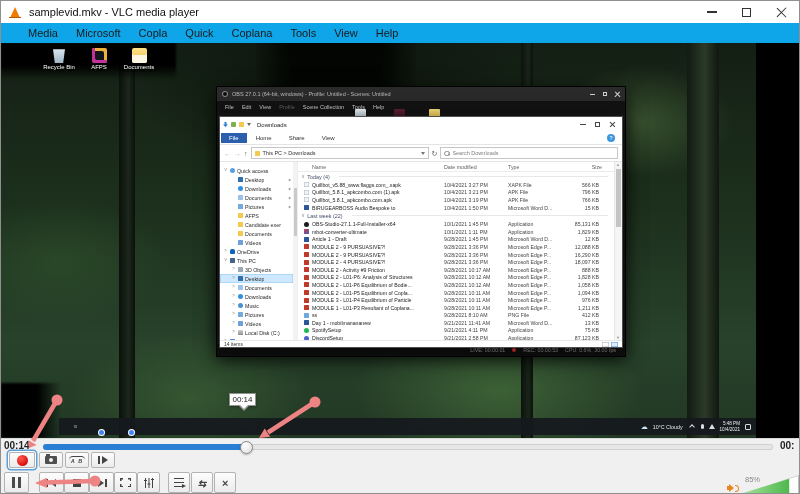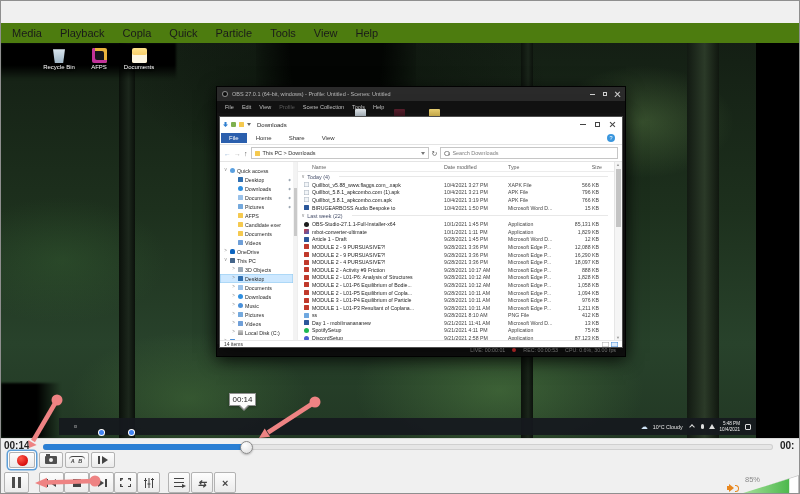--- a/index.html
+++ b/index.html
@@ -11,21 +11,21 @@
   .cone{width:0;height:0;border-left:5px solid transparent;border-right:5px solid transparent;border-bottom:11px solid #f07c00;position:relative}
   .cone::after{content:"";position:absolute;left:-6px;top:10px;width:12px;height:1.5px;background:#b45a00}
   .title-text{font-size:11px;color:#101010;margin-left:9px}
   .win-controls{position:absolute;right:0;top:0;height:22px;display:flex}
   .win-btn{width:35px;display:flex;align-items:center;justify-content:center;color:#333}
   .g-min{width:10px;height:1.5px;background:#333}
   .g-max{width:9px;height:9px;border:1.2px solid #333}
   .g-close{position:relative;width:10px;height:10px}
   .g-close::before,.g-close::after{content:"";position:absolute;left:4.4px;top:-1px;width:1.4px;height:13px;background:#333}
   .g-close::before{transform:rotate(45deg)}.g-close::after{transform:rotate(-45deg)}
-  .menubar{position:absolute;left:0;top:22px;width:100%;height:20px;background:#4d7c0f;display:flex;align-items:center;padding-left:2px}
+  .menubar{position:absolute;left:0;top:22px;width:100%;height:20px;background:#0ea5e9;display:flex;align-items:center;padding-left:18px}
   .menu-item{font-size:11px;color:#1a1a1a;padding:2px 9px}
 
   
   .video{position:absolute;left:0;top:42px;width:800px;height:395px;background:#000;overflow:hidden}
   .scene{position:absolute;left:0;top:0;width:755px;height:395px;background:
     radial-gradient(ellipse 130px 80px at 85% 20%, rgba(125,170,95,.30), transparent 70%),
     radial-gradient(ellipse 200px 110px at 66% 88%, rgba(95,150,75,.40), transparent 72%),
     radial-gradient(ellipse 170px 95px at 25% 90%, rgba(80,130,65,.38), transparent 70%),
     radial-gradient(ellipse 150px 90px at 8% 55%, rgba(60,110,55,.30), transparent 70%),
     radial-gradient(ellipse 260px 120px at 45% 10%, rgba(10,16,10,.75), transparent 80%),
@@ -241,28 +241,43 @@
   .tooltip{position:absolute;left:228px;top:392px;width:27px;height:13px;background:#fcfcfc;border:1px solid #8f8f8f;box-shadow:0 1px 3px rgba(0,0,0,.3);display:flex;align-items:center;justify-content:center;font-size:8px;color:#222;z-index:40}
   .tooltip::after{content:"";position:absolute;left:10px;bottom:-4px;border-left:4px solid transparent;border-right:4px solid transparent;border-top:4px solid #fcfcfc}
   .tooltip::before{content:"";position:absolute;left:9px;bottom:-5.5px;border-left:5px solid transparent;border-right:5px solid transparent;border-top:5px solid #8f8f8f}
   .arrows{position:absolute;inset:0;z-index:50;pointer-events:none}
 </style>
 </head>
 <body>
 
 <div id="stage">
 
+  <div class="titlebar">
+    <span class="cone"></span>
+    <span class="title-text">samplevid.mkv - VLC media player</span>
+    <div class="win-controls">
+      <div class="win-btn">
+          <i class="g-min"></i>
+        </div>
+      <div class="win-btn">
+          <i class="g-max"></i>
+        </div>
+      <div class="win-btn">
+          <i class="g-close"></i>
+        </div>
+    </div>
+  </div>
 
   <div class="menubar">
 
   <span class="menu-item">Media</span>
-      <span class="menu-item">Playback</span>
+      <span class="menu-item">Microsoft</span>
       <span class="menu-item">Copla</span>
       <span class="menu-item">Quick</span>
-      <span class="menu-item">Particle</span>
+      <span class="menu-item">Coplana</span>
       <span class="menu-item">Tools</span>
       <span class="menu-item">View</span>
       <span class="menu-item">Help</span>
     </div>
 
   <div class="video">
     <div class="scene">
       <div class="trunk t1"></div>
       <div class="trunk t2"></div>
       <div class="trunk t3"></div>

